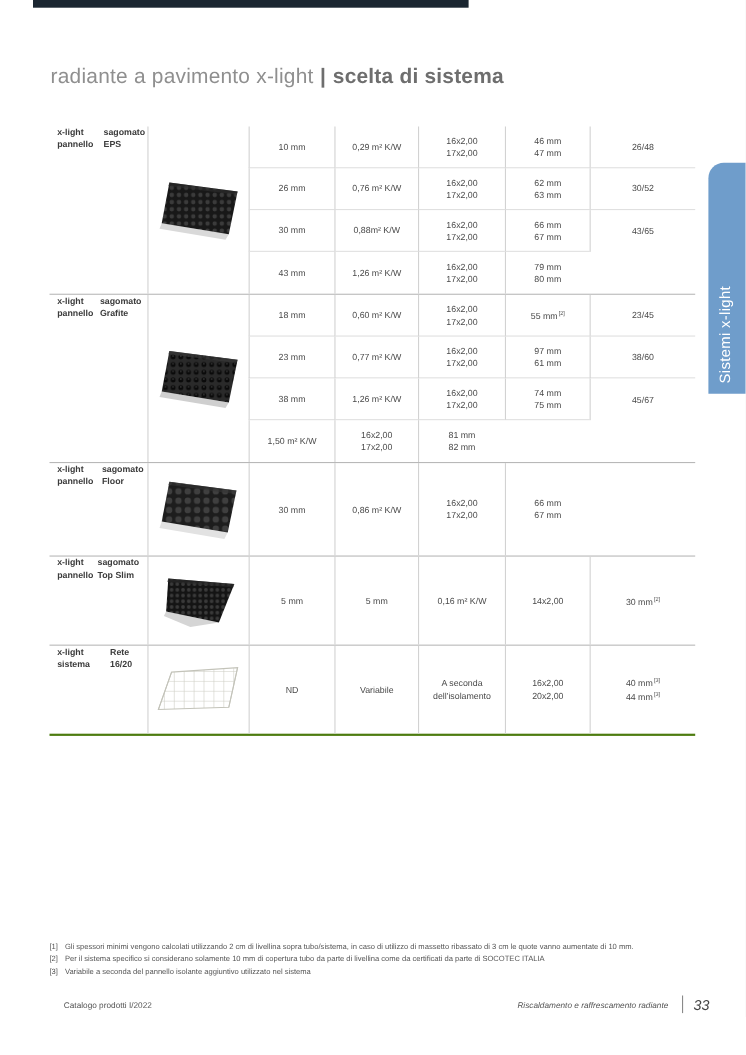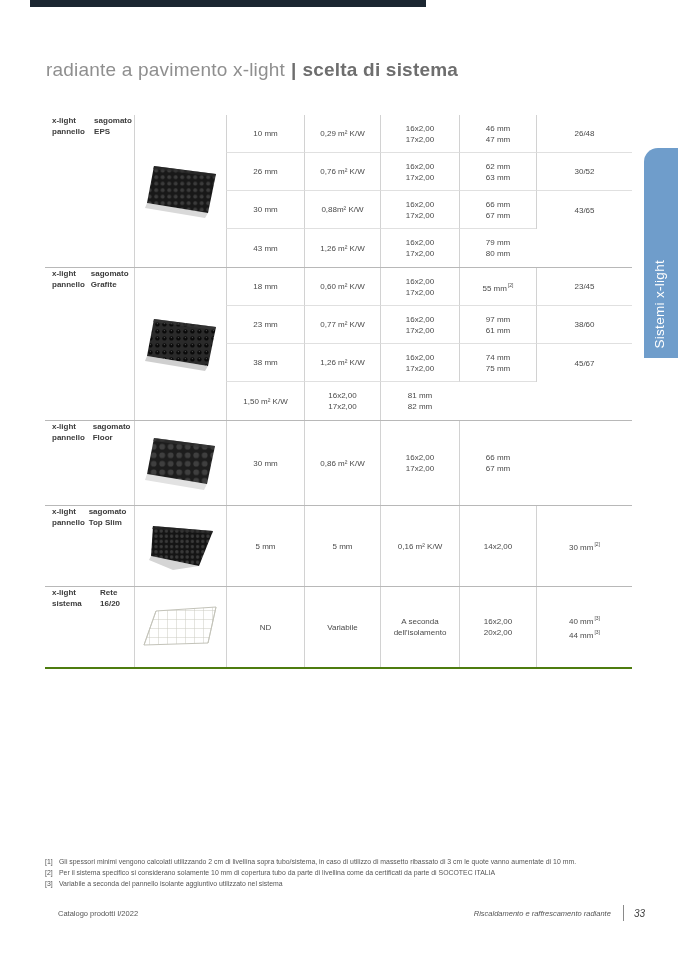--- a/index.html
+++ b/index.html
@@ -42,21 +42,21 @@
                      color:#ffffff; font-size:13.5px; letter-spacing:0.3px; white-space:nowrap; }
 
   .footnotes { position:absolute; left:45px; top:856px; width:600px; }
   .fnote { display:flex; font-size:6.9px; color:#555555; line-height:11px; white-space:nowrap; }
   .fnote .mark { width:14px; flex:0 0 14px; }
 
   .footer { position:absolute; left:45px; top:905px; width:587px; display:flex; justify-content:space-between; align-items:center;margin-left:13px; }
   .footer .left { font-size:7.5px; color:#555555; }
   .footer .right { display:flex; align-items:center; font-size:7.5px; color:#555555;font-style:italic; }
   .footer .vline { width:1px; height:16px; background:#8a8a8a; margin:0 10px 0 12px; }
-  .footer .pnum { font-size:10px; color:#444444; }
+  .footer .pnum { font-size:13px; color:#444444; }
 </style>
 </head>
 <body>
 
 <div class="page">
 
   <div class="top-bar"></div>
 
   <div class="title"><span>radiante a pavimento x-light</span><span class="sep">|</span><span class="bold">scelta di sistema</span></div>
 

